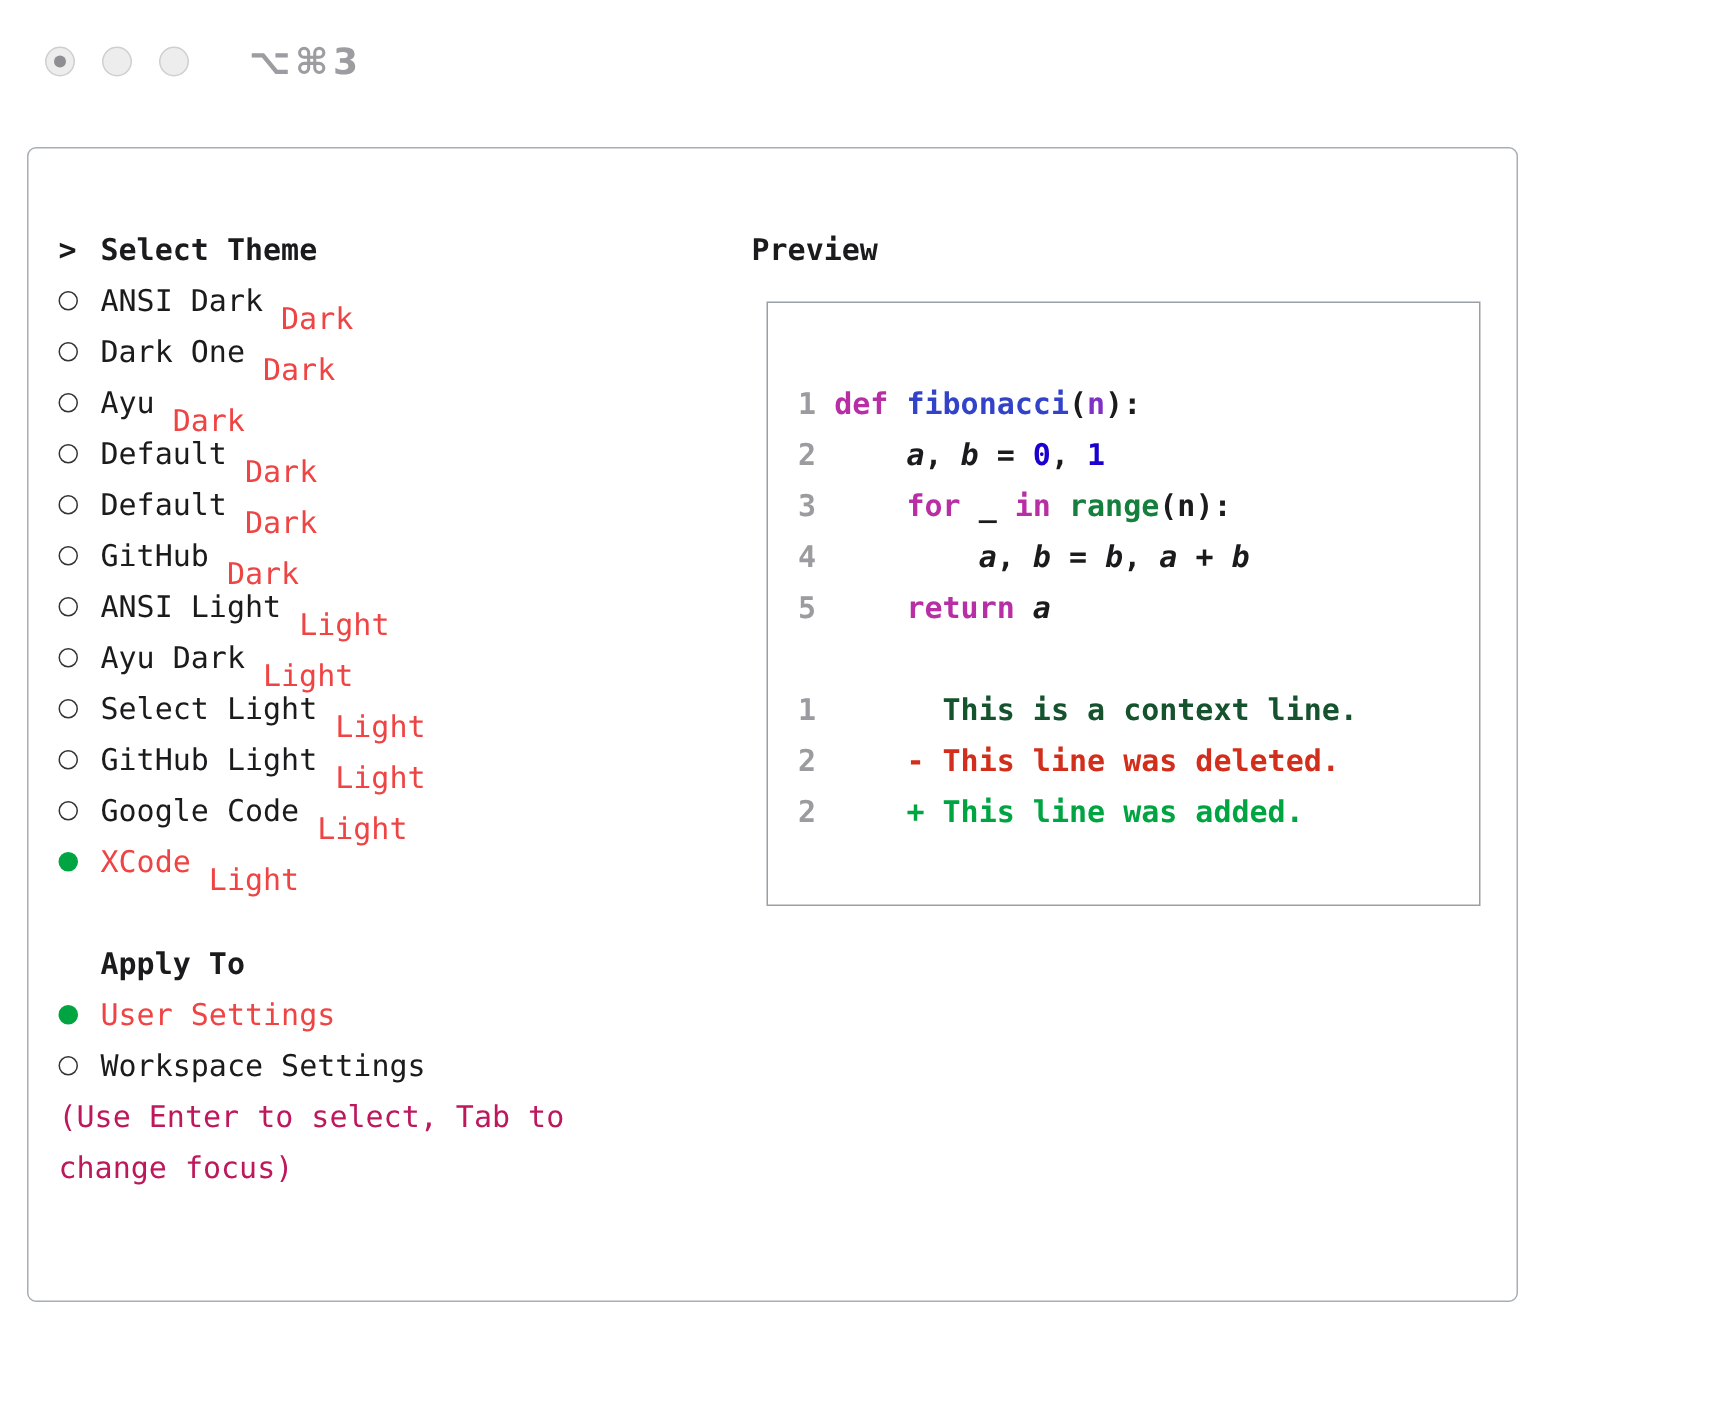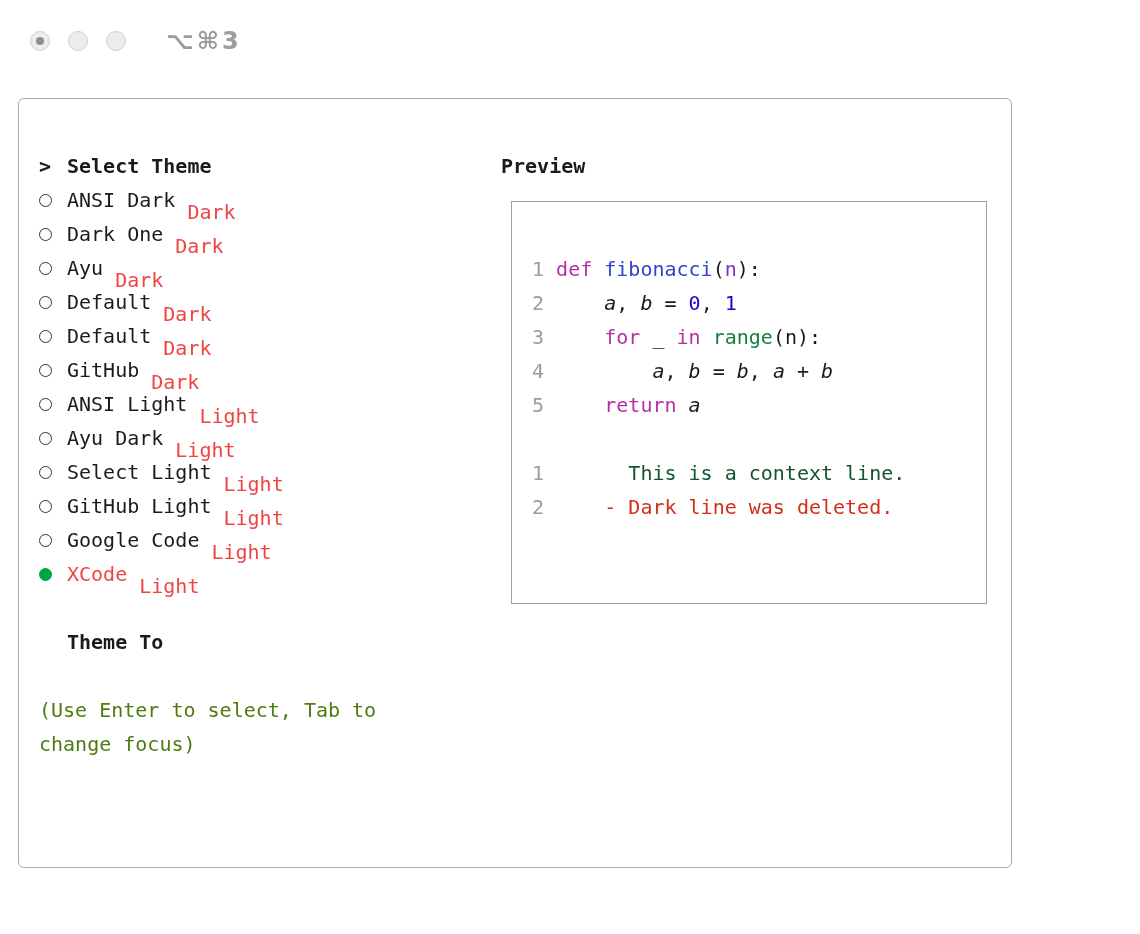--- a/index.html
+++ b/index.html
@@ -39,28 +39,28 @@
   .bold { font-weight:bold; }
   .radio {
     width:13px; height:13px; border:1.5px solid #333; border-radius:50%;
     display:inline-block;
   }
   .radio.sel { background:#00a542; border-color:#00a542; }
   .t-variant { color:#ef4444; margin-left:12px;margin-top:23px; }
   .green { color:#ef4444; }
   .apply-header { margin-top:34px; }
   .hint {
-    margin-top:34px; width:410px; color:#4d7c0f; font-size:20px; line-height:34px;
+    width:410px; color:#be185d; font-size:20px; line-height:34px;
   }
 
   
   .right-col { padding:50px 0 0 20px; font-size:20px; }
   .preview-box {
     margin-top:18px; margin-left:10px; width:476px; height:403px;
-    border:1px solid #9aa0a6; padding:50px 0 0 20px; background:#fff;
+    border:1px solid #9aa0a6; padding:50px 0 0 20px; background:#fff;font-weight:bold;
   }
   .code-line { height:34px; line-height:34px; white-space:pre; font-size:20px; }
   .ln     { color:#9b9ba0; }
   .tk-pl  { color:#1b1b1d; }
   .tk-kw  { color:#b82fa5; }
   .tk-fn  { color:#3243c9; }
   .tk-num { color:#1c00cf; }
   .tk-type{ color:#15803d; }
   .tk-param{ color:#8030c9; }
   .tk-id  { color:#1b1b1d; font-style:italic; }
@@ -98,38 +98,43 @@
         <div class="row"><span class="marker"><span class="radio"></span></span><span>ANSI Light</span><span class="t-variant">Light</span></div>
         <div class="row"><span class="marker"><span class="radio"></span></span><span>Ayu Dark</span><span class="t-variant">Light</span></div>
         <div class="row"><span class="marker"><span class="radio"></span></span><span>Select Light</span><span class="t-variant">Light</span></div>
         <div class="row"><span class="marker"><span class="radio"></span></span><span>GitHub Light</span><span class="t-variant">Light</span></div>
         <div class="row"><span class="marker"><span class="radio"></span></span><span>Google Code</span><span class="t-variant">Light</span></div>
         <div class="row"><span class="marker"><span class="radio sel"></span></span><span class="green">XCode</span><span class="t-variant">Light</span></div>
       </div>
 
     <div class="row apply-header">
       <span class="marker"></span>
-      <span class="bold">Theme To</span>
+      <span class="bold">Apply To</span>
     </div>
 
+    <div id="apply-options">
+        <div class="row"><span class="marker"><span class="radio sel"></span></span><span class="green">User Settings</span></div>
+        <div class="row"><span class="marker"><span class="radio"></span></span><span>Workspace Settings</span></div>
+      </div>
 
     <div class="hint">(Use Enter to select, Tab to change focus)</div>
   </div>
 
   <div class="right-col">
     <div class="row">
       <span class="bold">Preview</span>
     </div>
     <div class="preview-box">
       <div id="code-lines">
           <div class="code-line"><span class="ln">1 </span><span class="tk-kw">def</span><span class="tk-pl"> </span><span class="tk-fn">fibonacci</span><span class="tk-pl">(</span><span class="tk-param">n</span><span class="tk-pl">):</span></div>
           <div class="code-line"><span class="ln">2 </span><span class="tk-pl">    </span><span class="tk-id">a</span><span class="tk-pl">, </span><span class="tk-id">b</span><span class="tk-pl"> = </span><span class="tk-num">0</span><span class="tk-pl">, </span><span class="tk-num">1</span></div>
           <div class="code-line"><span class="ln">3 </span><span class="tk-pl">    </span><span class="tk-kw">for</span><span class="tk-pl"> _ </span><span class="tk-kw">in</span><span class="tk-pl"> </span><span class="tk-type">range</span><span class="tk-pl">(n):</span></div>
           <div class="code-line"><span class="ln">4 </span><span class="tk-pl">        </span><span class="tk-id">a</span><span class="tk-pl">, </span><span class="tk-id">b</span><span class="tk-pl"> = </span><span class="tk-id">b</span><span class="tk-pl">, </span><span class="tk-id">a</span><span class="tk-pl"> + </span><span class="tk-id">b</span></div>
           <div class="code-line"><span class="ln">5 </span><span class="tk-pl">    </span><span class="tk-kw">return</span><span class="tk-pl"> </span><span class="tk-id">a</span></div>
           <div class="code-line">&nbsp;</div>
           <div class="code-line"><span class="ln">1 </span><span class="tk-ctx">      This is a context line.</span></div>
-          <div class="code-line"><span class="ln">2 </span><span class="tk-del">    - Dark line was deleted.</span></div>
+          <div class="code-line"><span class="ln">2 </span><span class="tk-del">    - This line was deleted.</span></div>
+          <div class="code-line"><span class="ln">2 </span><span class="tk-add">    + This line was added.</span></div>
         </div>
     </div>
   </div>
 
 </div>
 
 </body></html>

